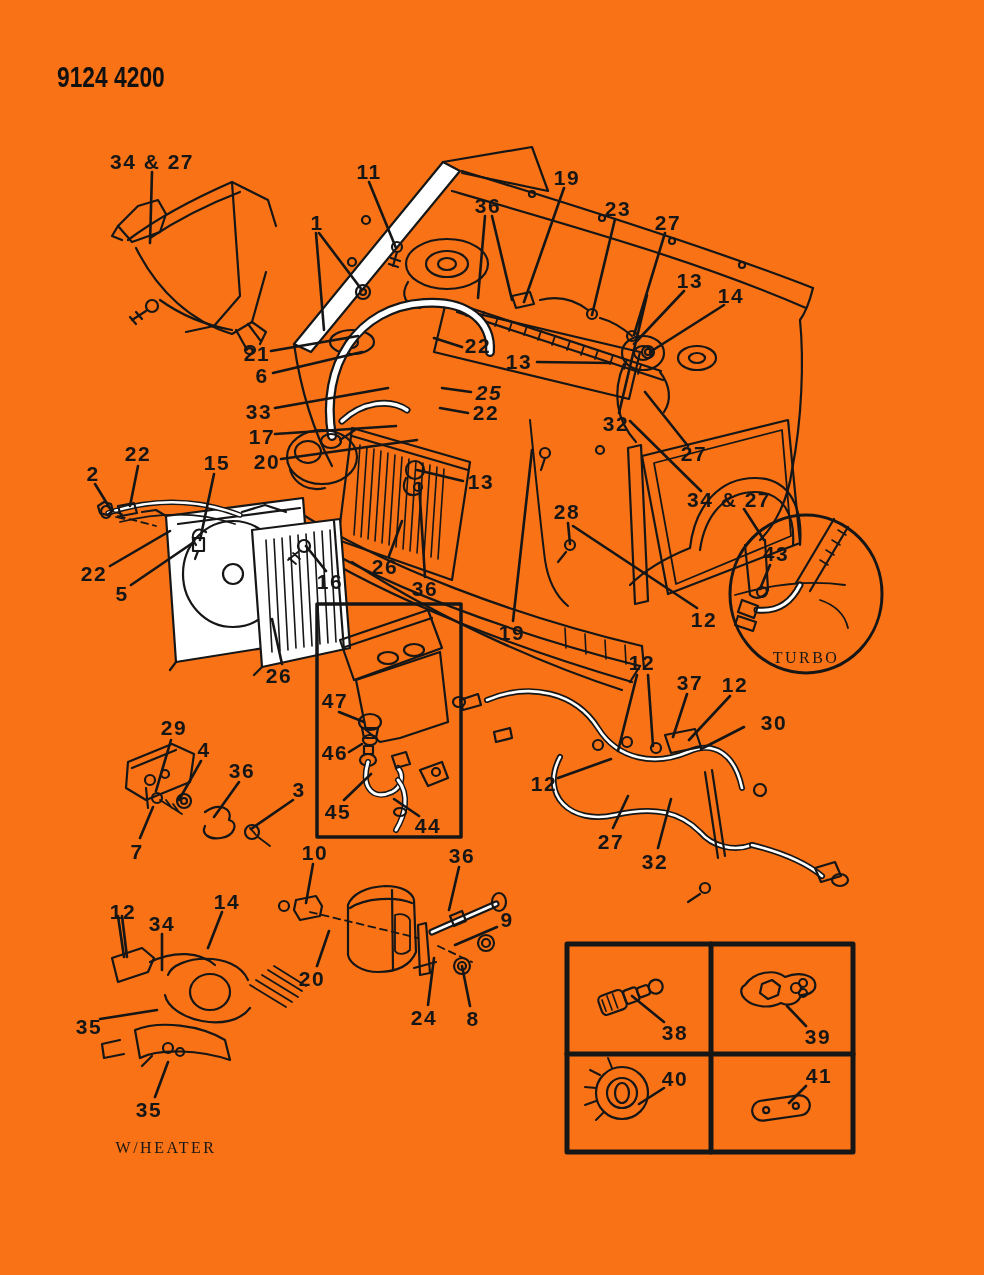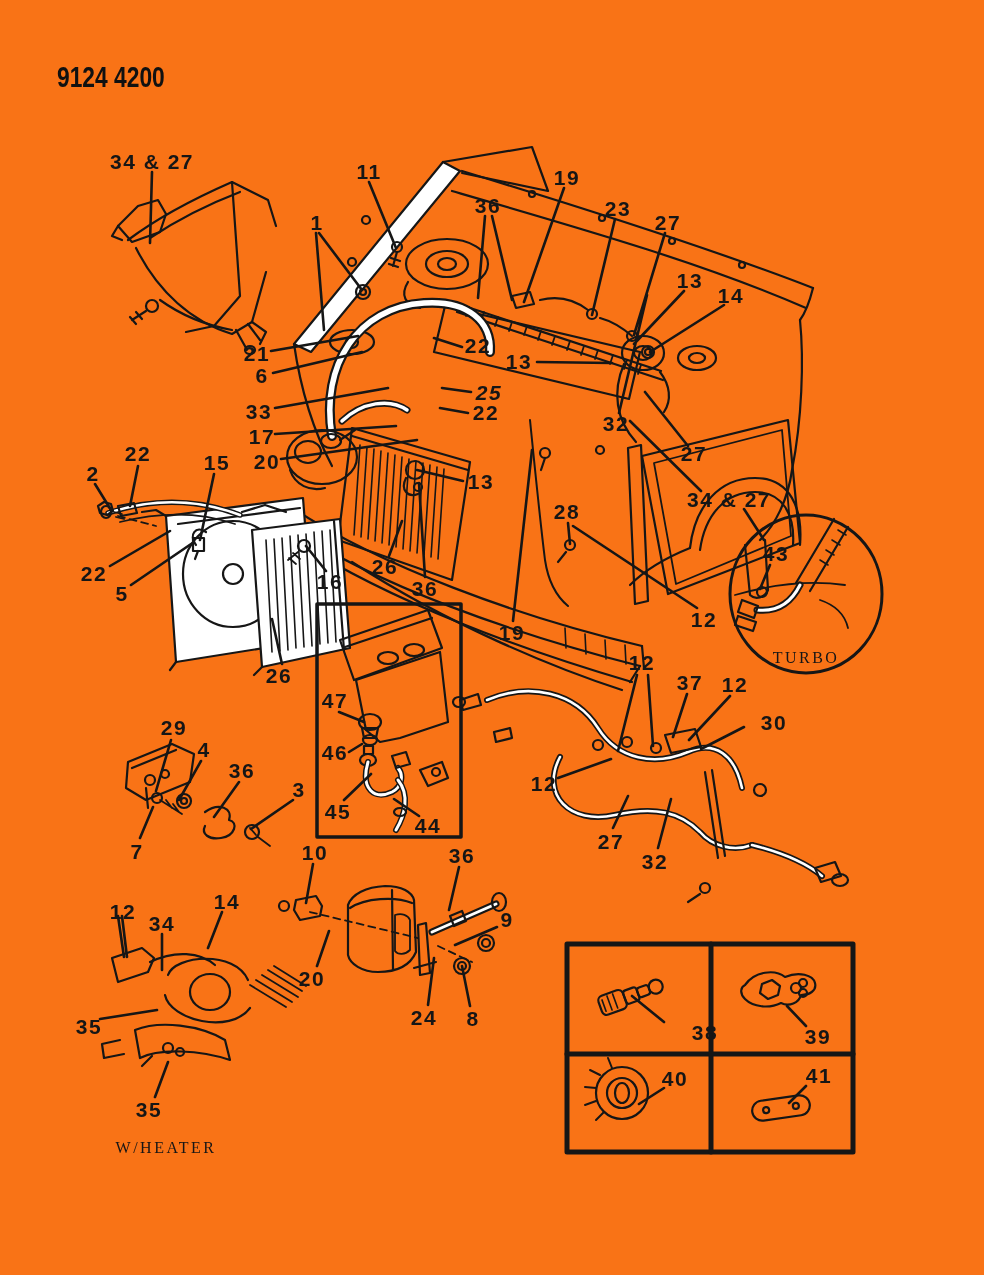--- a/index.html
+++ b/index.html
@@ -372,20 +372,20 @@
       <div class="callout" style="left: 462px; top: 855px;">36</div>
       <div class="callout" style="left: 655px; top: 861px;">32</div>
       <div class="callout" style="left: 227px; top: 901px;">14</div>
       <div class="callout" style="left: 123px; top: 911px;">12</div>
       <div class="callout" style="left: 507px; top: 919px;">9</div>
       <div class="callout" style="left: 162px; top: 923px;">34</div>
       <div class="callout" style="left: 312px; top: 978px;">20</div>
       <div class="callout" style="left: 424px; top: 1017px;">24</div>
       <div class="callout" style="left: 473px; top: 1018px;">8</div>
       <div class="callout" style="left: 89px; top: 1026px;">35</div>
-      <div class="callout" style="left: 675px; top: 1032px; margin-left: 30px;">38</div>
+      <div class="callout" style="left: 675px; top: 1032px;">38</div>
       <div class="callout" style="left: 818px; top: 1036px;">39</div>
       <div class="callout" style="left: 819px; top: 1075px;">41</div>
       <div class="callout" style="left: 675px; top: 1078px;">40</div>
       <div class="callout" style="left: 149px; top: 1109px;">35</div>
       <div class="callout serif" style="left: 166px; top: 1148px; text-align: center;">W/HEATER</div>
     </div>
 </div>
 
 </body></html>

